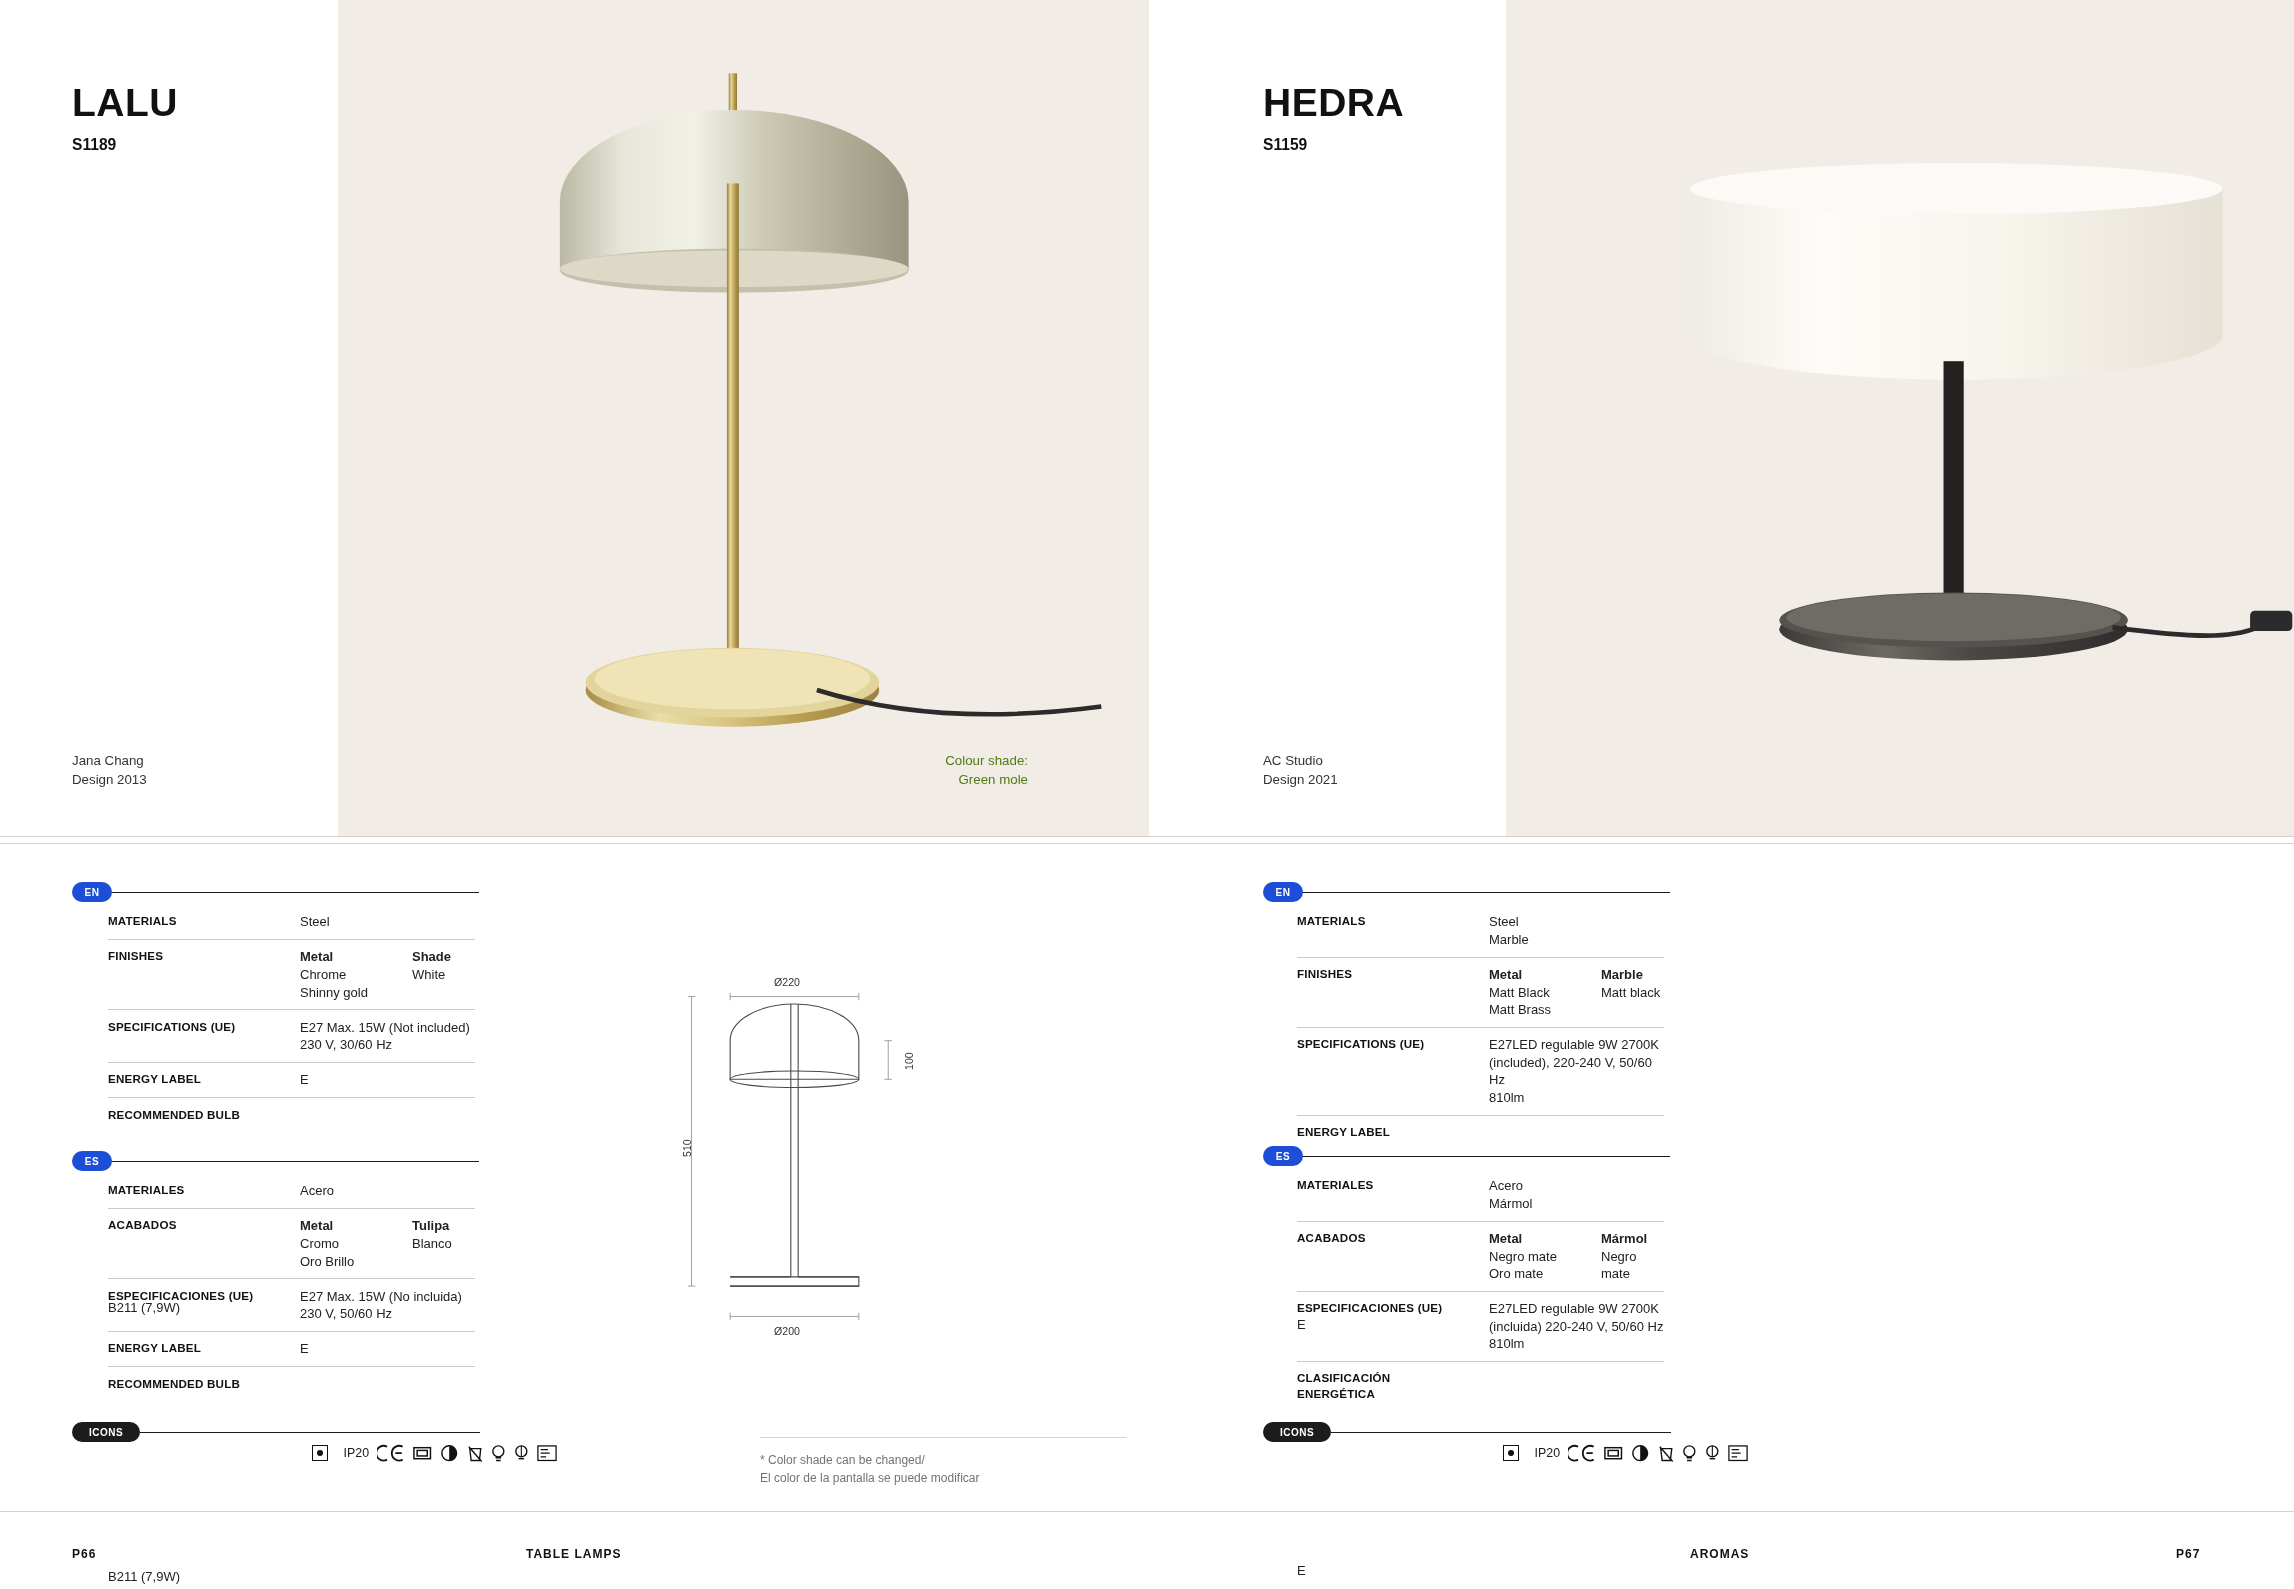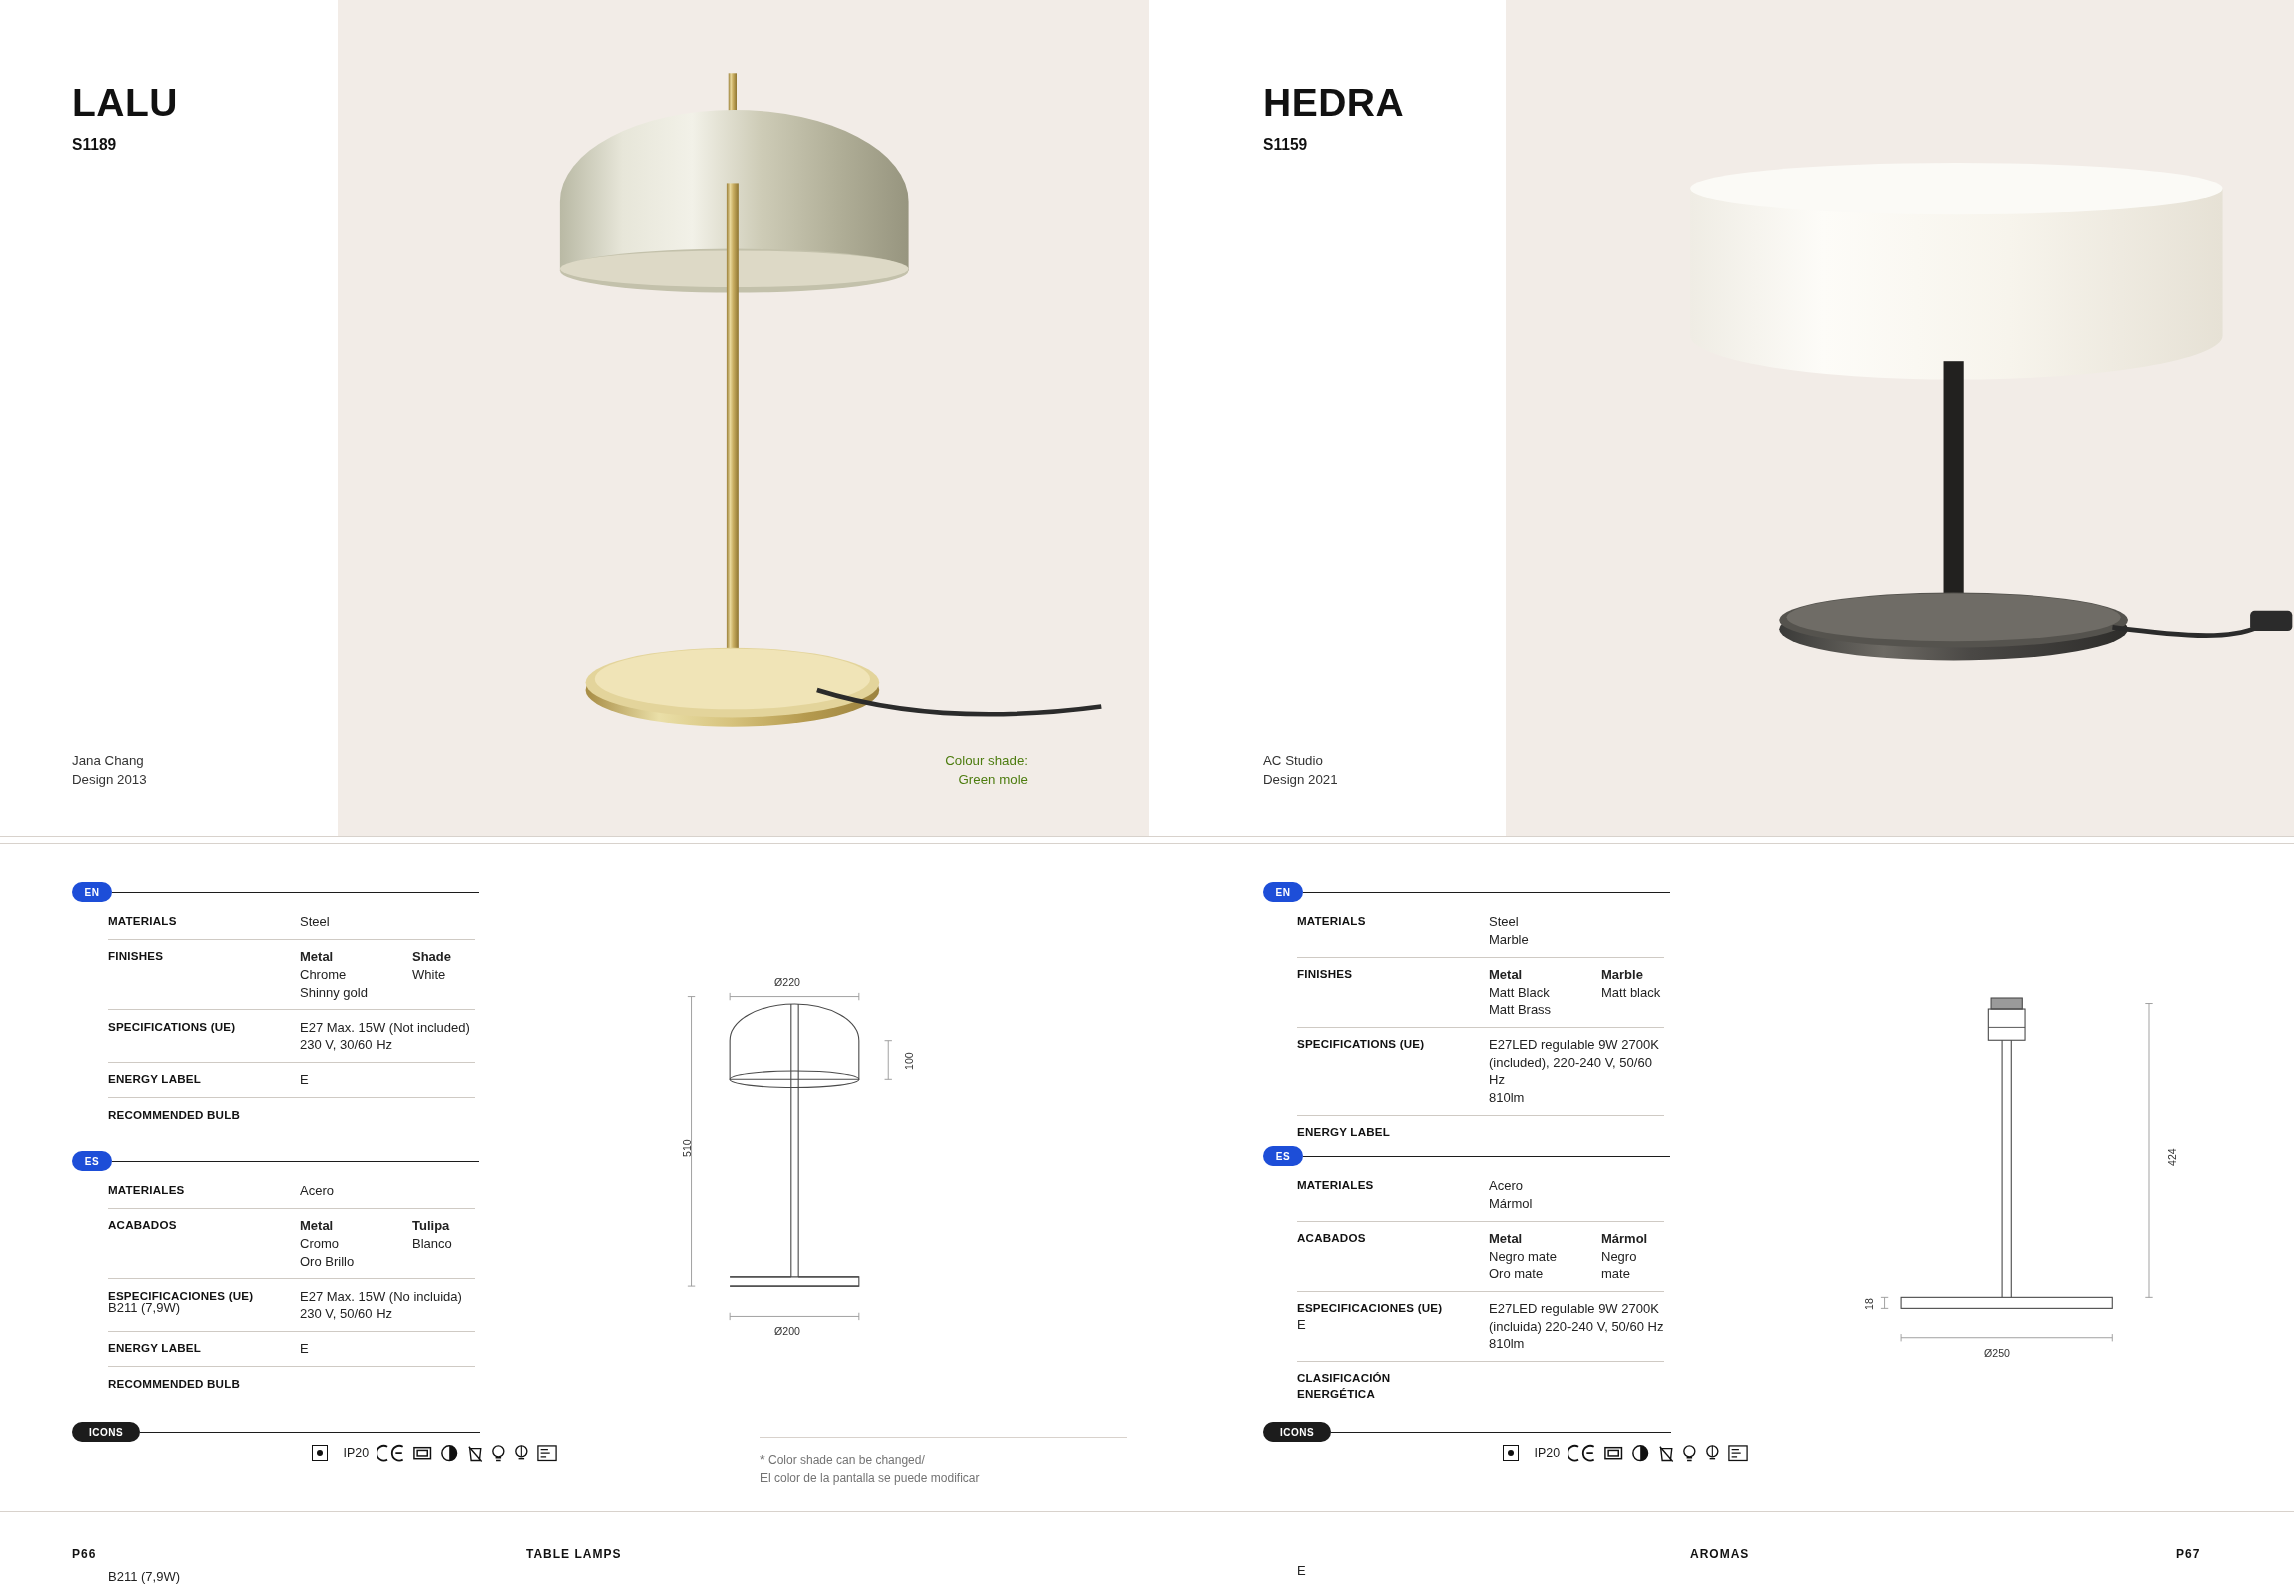--- a/index.html
+++ b/index.html
@@ -444,44 +444,20 @@
         <circle cx="8" cy="8" r="6" stroke="#111" stroke-width="1.5" fill="none"></circle>
         <path d="M8 2 V14" stroke="#111" stroke-width="1.2"></path>
         <path d="M5 16 H11" stroke="#111" stroke-width="1.5"></path>
       </svg>
     <svg width="20" height="18.4" viewBox="0 0 22 20">
         <rect x="1" y="2" width="20" height="16" stroke="#111" stroke-width="1.4" fill="none"></rect>
         <path d="M4 6 H12 M4 10 H14 M4 14 H10" stroke="#111" stroke-width="1.3"></path>
       </svg>
   </div>
 
-  <div class="draw" style="left:1846px; top:987px; width:404px; height:404px;">
-    <svg width="404" height="404" viewBox="0 0 440 440">
-
-      <rect x="158" y="12" width="34" height="12" stroke="#4a4a4a" stroke-width="1.2" fill="#9a9a9a"></rect>
-      <rect x="155" y="24" width="40" height="34" stroke="#4a4a4a" stroke-width="1.2" fill="none"></rect>
-      <path d="M155 44 H195" stroke="#4a4a4a" stroke-width="1"></path>
-
-      <path d="M170 58 V338 M180 58 V338" stroke="#4a4a4a" stroke-width="1.2"></path>
-
-      <rect x="60" y="338" width="230" height="12" stroke="#4a4a4a" stroke-width="1.2" fill="none"></rect>
-
-      <path d="M330 18 V338" stroke="#9a9a9a" stroke-width="1"></path>
-      <path d="M326 18 H334 M326 338 H334" stroke="#9a9a9a" stroke-width="1"></path>
-
-      <path d="M42 338 V350" stroke="#9a9a9a" stroke-width="1"></path>
-      <path d="M38 338 H46 M38 350 H46" stroke="#9a9a9a" stroke-width="1"></path>
-
-      <path d="M60 382 H290" stroke="#9a9a9a" stroke-width="1"></path>
-      <path d="M60 378 V386 M290 378 V386" stroke="#9a9a9a" stroke-width="1"></path>
-    </svg>
-    <div class="dim-v" style="left:320px; top:179px;">424</div>
-    <div class="dim-v" style="left:16.5px; top:323px;">18</div>
-    <div class="dim-text" style="left:138px; top:360px;">Ø250</div>
-  </div>
 
   <div class="footer-rule"></div>
   <div class="footer-item" style="left:72px; top:1547px;">P66</div>
   <div class="footer-item" style="left:526px; top:1547px;">TABLE LAMPS</div>
   <div class="footer-item" style="left:1690px; top:1547px;">AROMAS</div>
   <div class="footer-item" style="left:2176px; top:1547px;">P67</div>
 
 </div>
 
 

